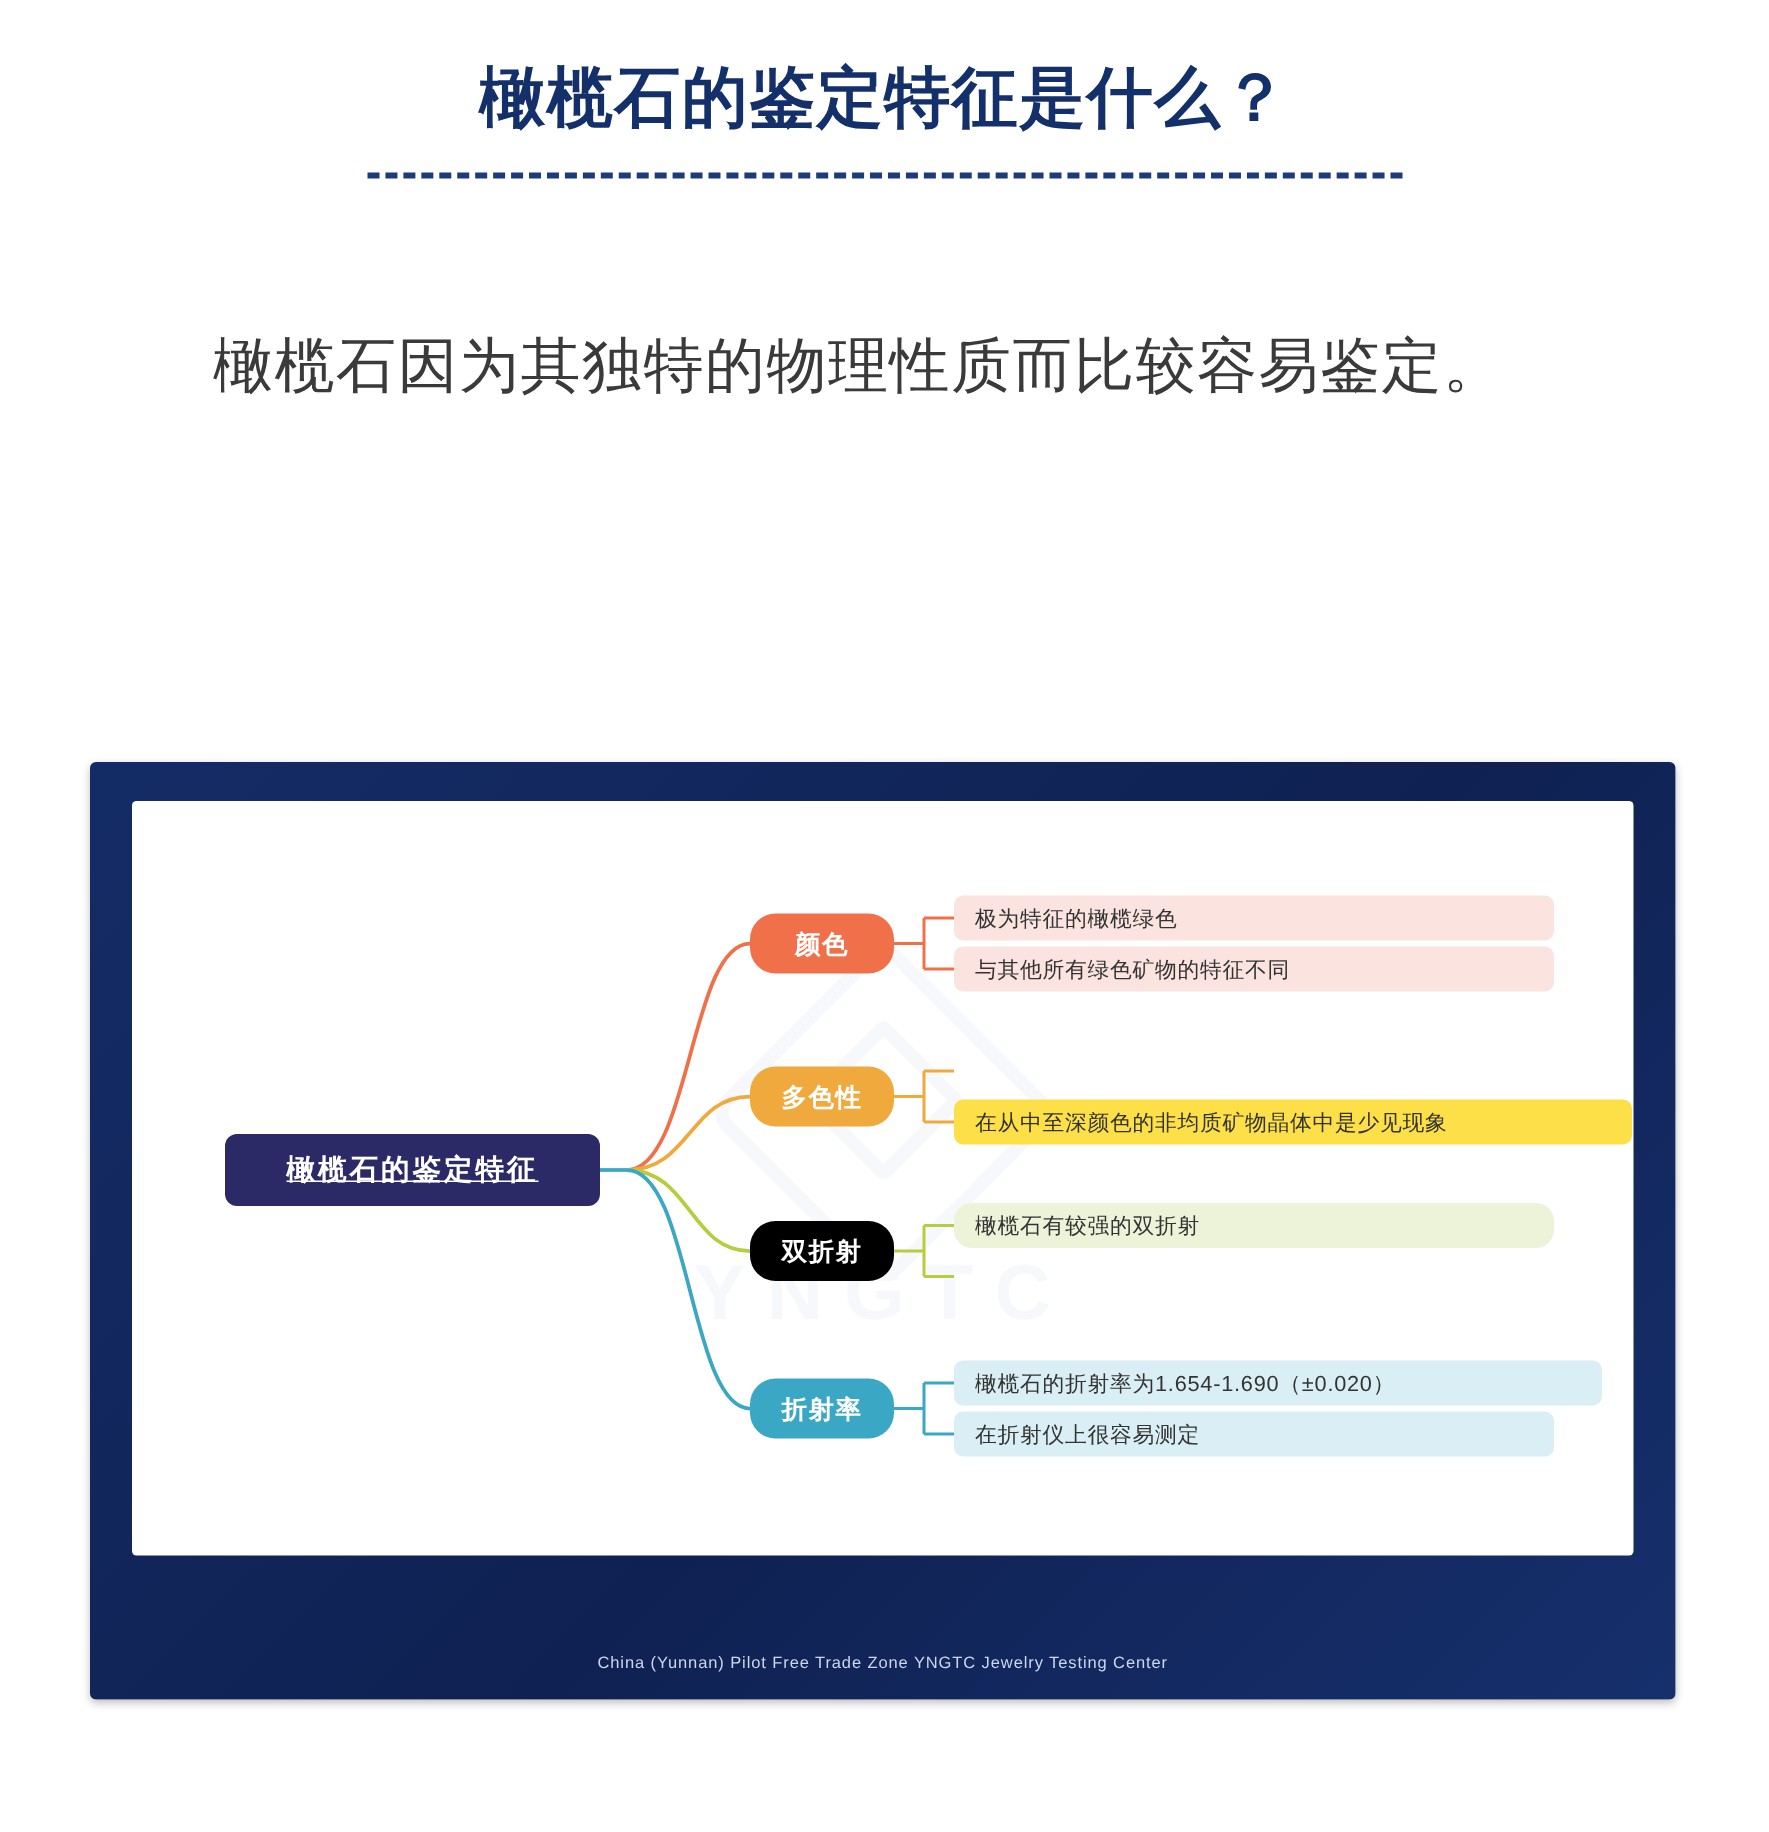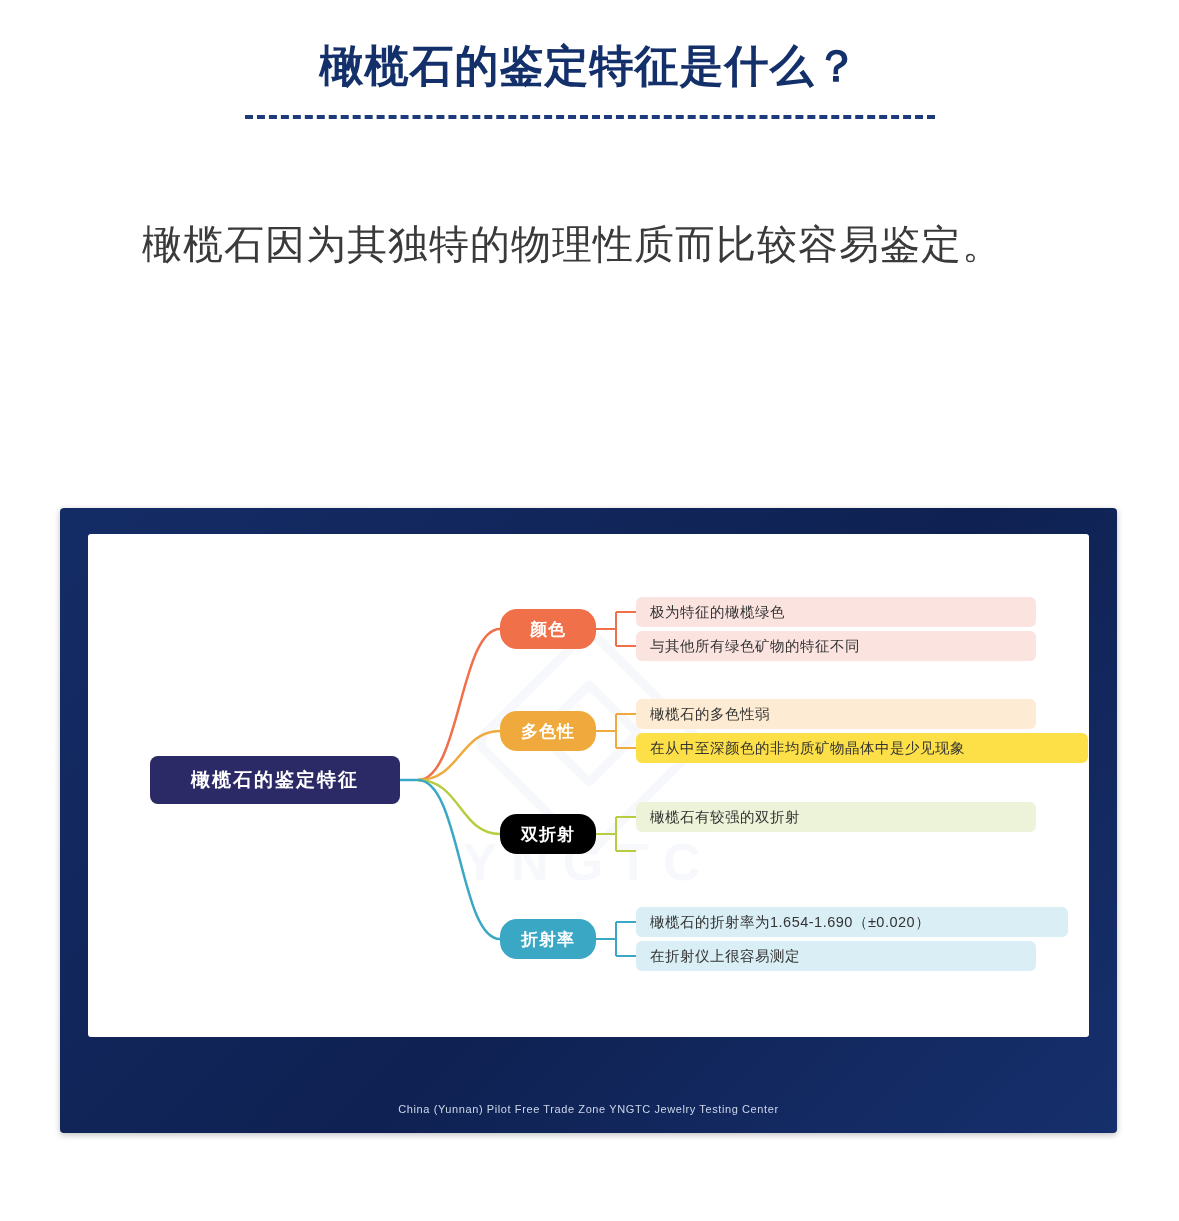--- a/index.html
+++ b/index.html
@@ -117,20 +117,21 @@
     height: 48px;
     background: #2b2a67;
     border-radius: 8px;
     color: #ffffff;
     font-size: 19px;
     font-weight: bold;
     letter-spacing: 2px;
     display: flex;
     align-items: center;
     justify-content: center;
+    text-decoration: underline;
   }
   .branch-label {
     position: absolute;
     width: 96px;
     height: 40px;
     border-radius: 17px;
     color: #ffffff;
     font-size: 17px;
     font-weight: bold;
     letter-spacing: 1px;
@@ -210,25 +211,24 @@
         <path d="M508,405 L528,405 M528,388 L528,422 M528,388 L548,388 M528,422 L548,422" stroke="#3aa7c4" stroke-width="2" fill="none"></path>
       </svg>
 
       <div class="root-node">橄榄石的鉴定特征</div>
 
       <div class="branch-label" style="left:412px; top:75px; background:#f0704a;">颜色</div>
       <div class="leaf" style="left:548px; top:97px; width:400px; background:#fbe4e0;">与其他所有绿色矿物的特征不同</div>
       <div class="leaf" style="left:548px; top:63px; width:400px; background:#fbe4e0;">极为特征的橄榄绿色</div>
 
       <div class="branch-label" style="left:412px; top:177px; background:#f0a93c;">多色性</div>
-      <div class="leaf" style="left:548px; top:165px; width:400px; background:#fdecd3;">橄榄石的多色性弱</div>
       <div class="leaf" style="left:548px; top:199px; width:452px; background:#fde047;">在从中至深颜色的非均质矿物晶体中是少见现象</div>
 
       <div class="branch-label" style="left:412px; top:280px; background:#000000;">双折射</div>
-      <div class="leaf" style="left:548px; top:268px; width:400px; background:#edf3d9;">橄榄石有较强的双折射</div>
+      <div class="leaf" style="left:548px; top:268px; width:400px; background:#edf3d9;border-radius:12px;">橄榄石有较强的双折射</div>
 
       <div class="branch-label" style="left:412px; top:385px; background:#3aa7c4;">折射率</div>
       <div class="leaf" style="left:548px; top:373px; width:432px; background:#d9eef5;">橄榄石的折射率为1.654-1.690（±0.020）</div>
       <div class="leaf" style="left:548px; top:407px; width:400px; background:#d9eef5;">在折射仪上很容易测定</div>
     </div>
   </div>
 
   <div class="card-footer">
     <div class="footer-en">China (Yunnan) Pilot Free Trade Zone  YNGTC Jewelry Testing Center</div>
   </div>

